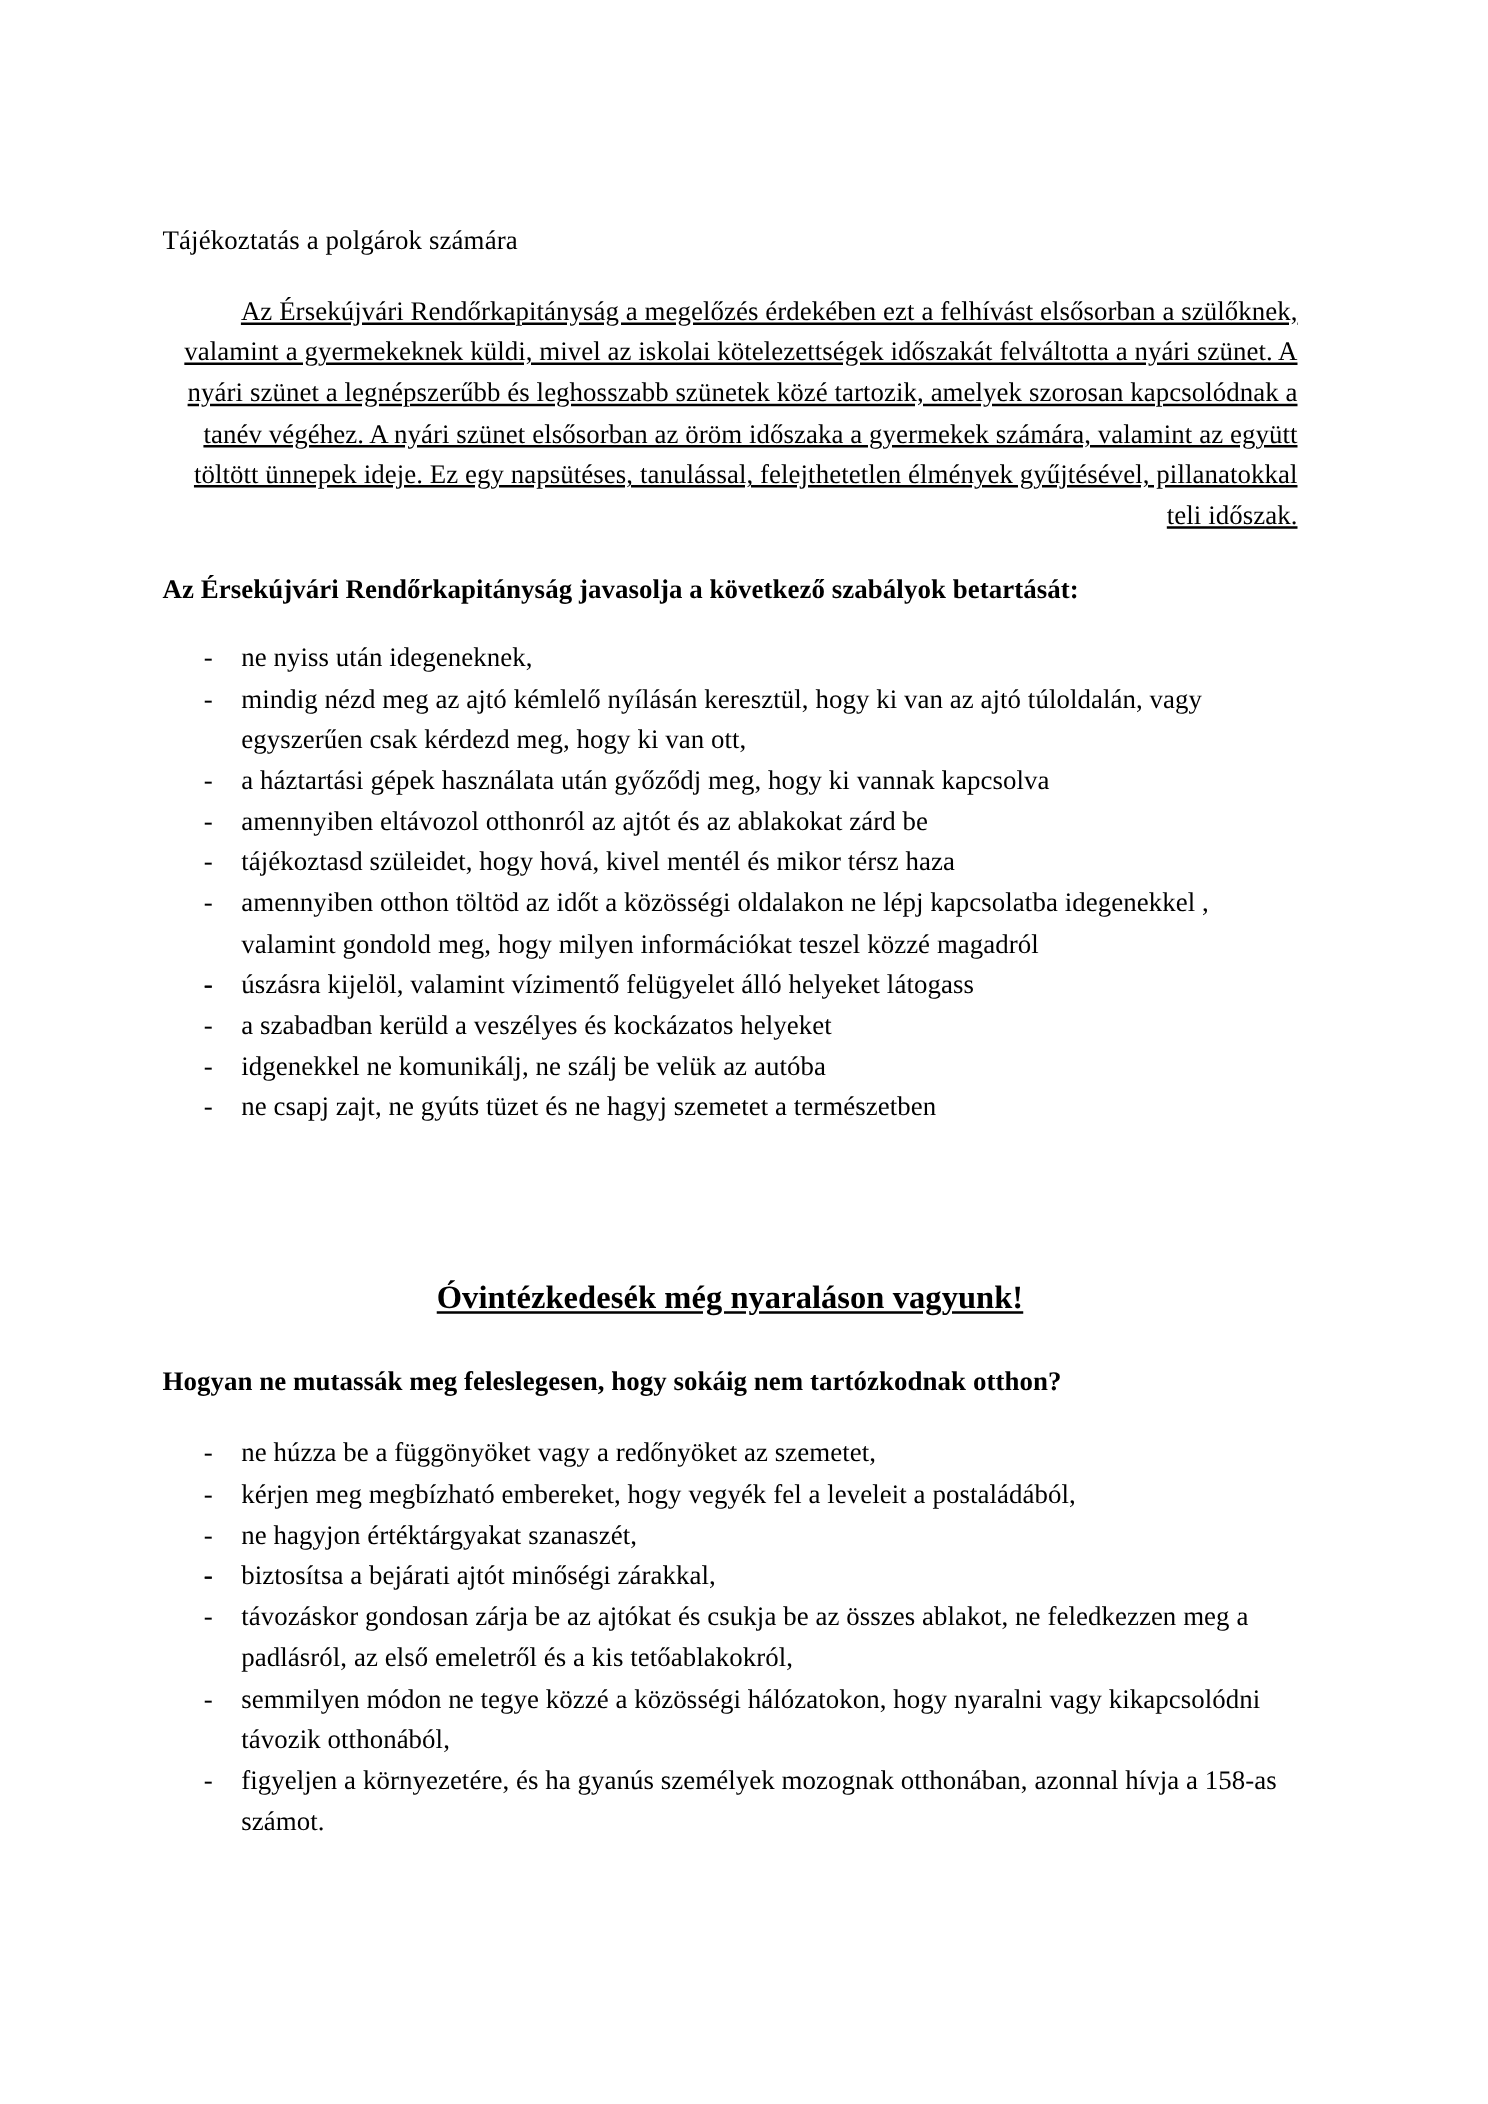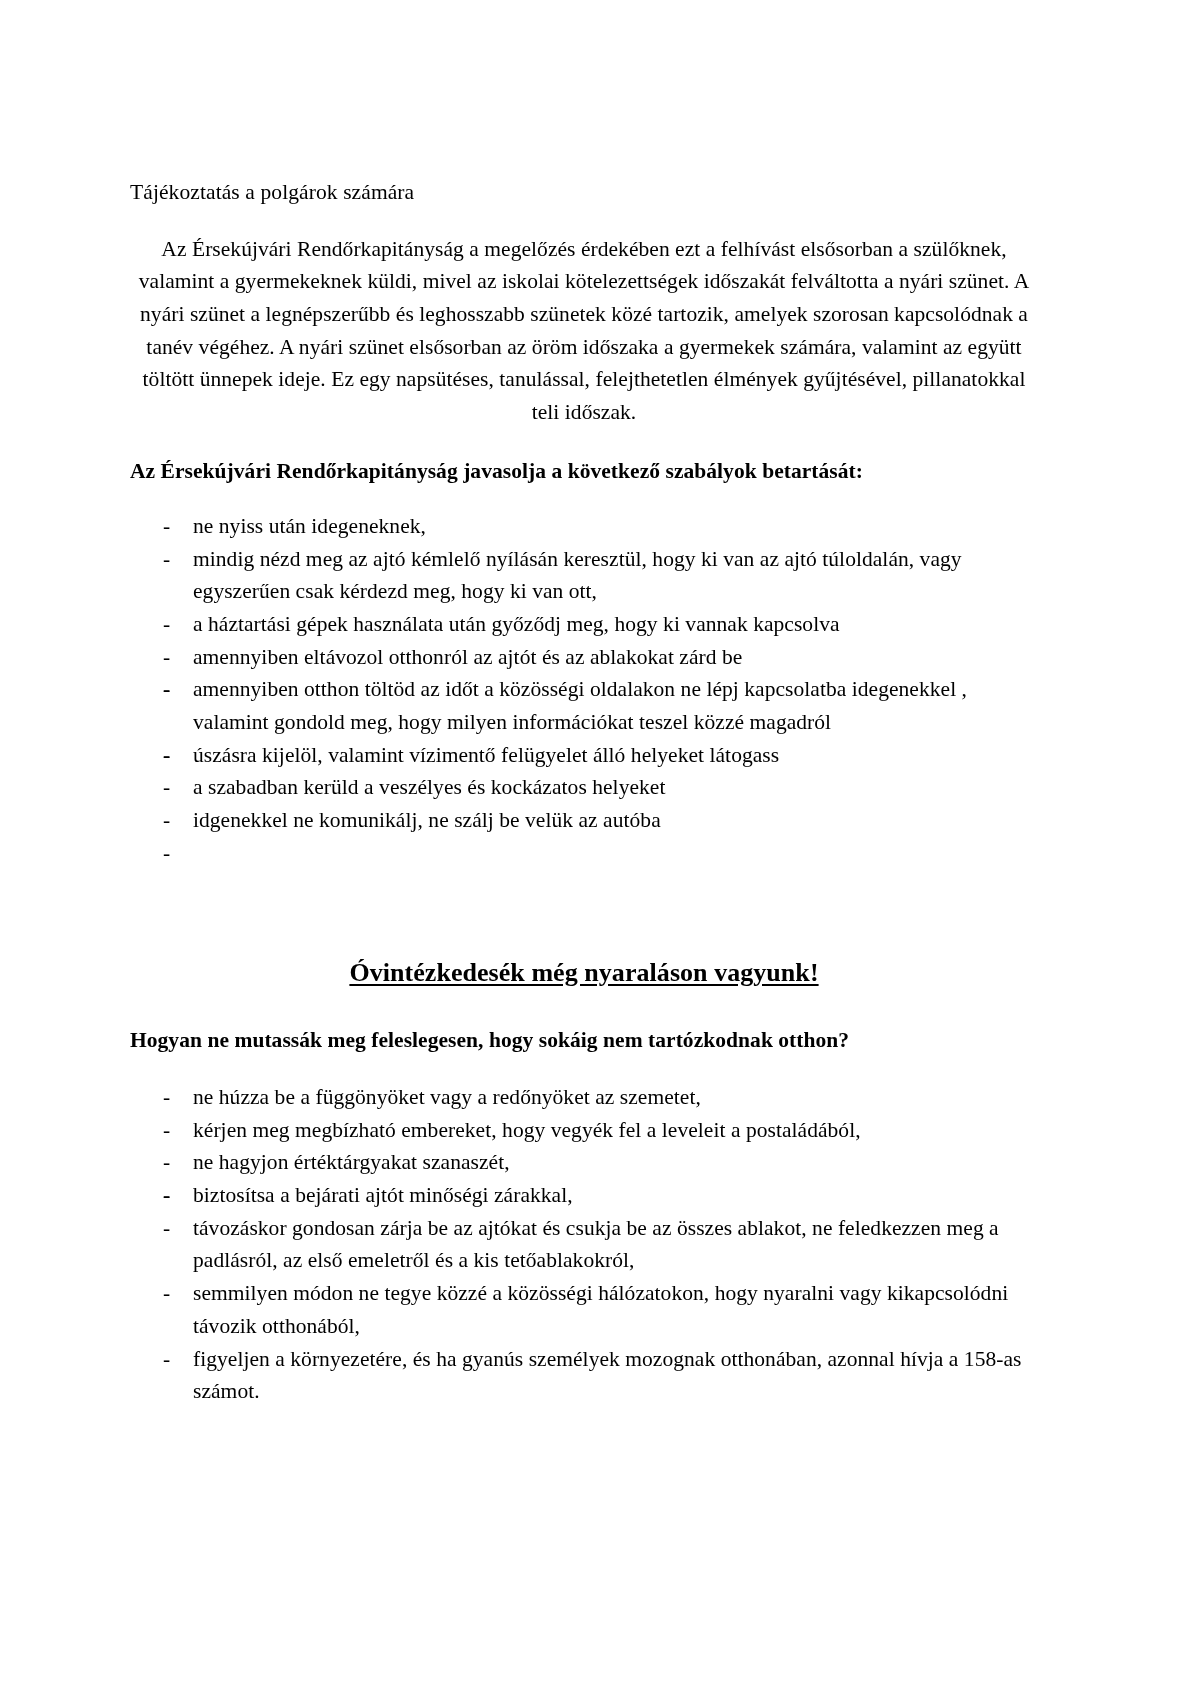--- a/index.html
+++ b/index.html
@@ -28,22 +28,23 @@
   .intro-title {
     font-size: 21.5px;
     line-height: 1.34;
     margin: 0 0 26px 0;
     letter-spacing: 0.1px;
   }
   .para {
     font-size: 21.5px;
     line-height: 1.52;
     margin: 0;
-    text-align: center;
+    text-align: right;
     letter-spacing: 0.05px;
+    text-decoration: underline;
   }
   .heading-bold {
     font-size: 21.5px;
     font-weight: bold;
     line-height: 1.4;
     margin: 0;
     letter-spacing: 0.05px;
   }
   .heading-underline {
     font-size: 26px;
@@ -96,27 +97,27 @@
 
     <p class="heading-bold">Az Érsekújvári Rendőrkapitányság javasolja a következő szabályok  betartását:</p>
 
     <div class="sp-after-h1"></div>
 
     <ul class="dashlist list-indent">
       <li><span class="dash">-</span><span>ne nyiss után idegeneknek,</span></li>
       <li><span class="dash">-</span><span>mindig nézd meg az ajtó kémlelő nyílásán keresztül, hogy ki van az ajtó túloldalán, vagy egyszerűen csak kérdezd meg, hogy ki van ott,</span></li>
       <li><span class="dash">-</span><span>a  háztartási gépek használata után győződj meg, hogy ki vannak kapcsolva</span></li>
       <li><span class="dash">-</span><span>amennyiben eltávozol otthonról az ajtót és az ablakokat zárd be</span></li>
-      <li><span class="dash">-</span></li>
+      <li><span class="dash">-</span><span>tájékoztasd szüleidet, hogy hová, kivel mentél és mikor térsz haza</span></li>
       <li><span class="dash">-</span><span>amennyiben otthon töltöd az időt a közösségi oldalakon ne lépj kapcsolatba idegenekkel , valamint gondold meg, hogy milyen információkat teszel közzé magadról</span></li>
       <li><span class="dash">-</span></li>
       <li><span class="dash">-</span><span>úszásra kijelöl, valamint vízimentő felügyelet álló helyeket látogass</span></li>
       <li><span class="dash">-</span><span>a szabadban kerüld a veszélyes és kockázatos helyeket</span></li>
       <li><span class="dash">-</span><span>idgenekkel ne komunikálj, ne szálj be velük az autóba</span></li>
-      <li><span class="dash">-</span></li>
+      <li><span class="dash">-</span><span>ne csapj zajt, ne gyúts tüzet és ne hagyj szemetet a természetben</span></li>
     </ul>
 
     <div class="sp-gap-big"></div>
 
     <p class="heading-underline">Óvintézkedesék még nyaraláson vagyunk!</p>
 
     <div class="sp-between-h"></div>
 
     <p class="heading-bold">Hogyan ne mutassák meg feleslegesen, hogy sokáig nem tartózkodnak otthon?</p>
 

